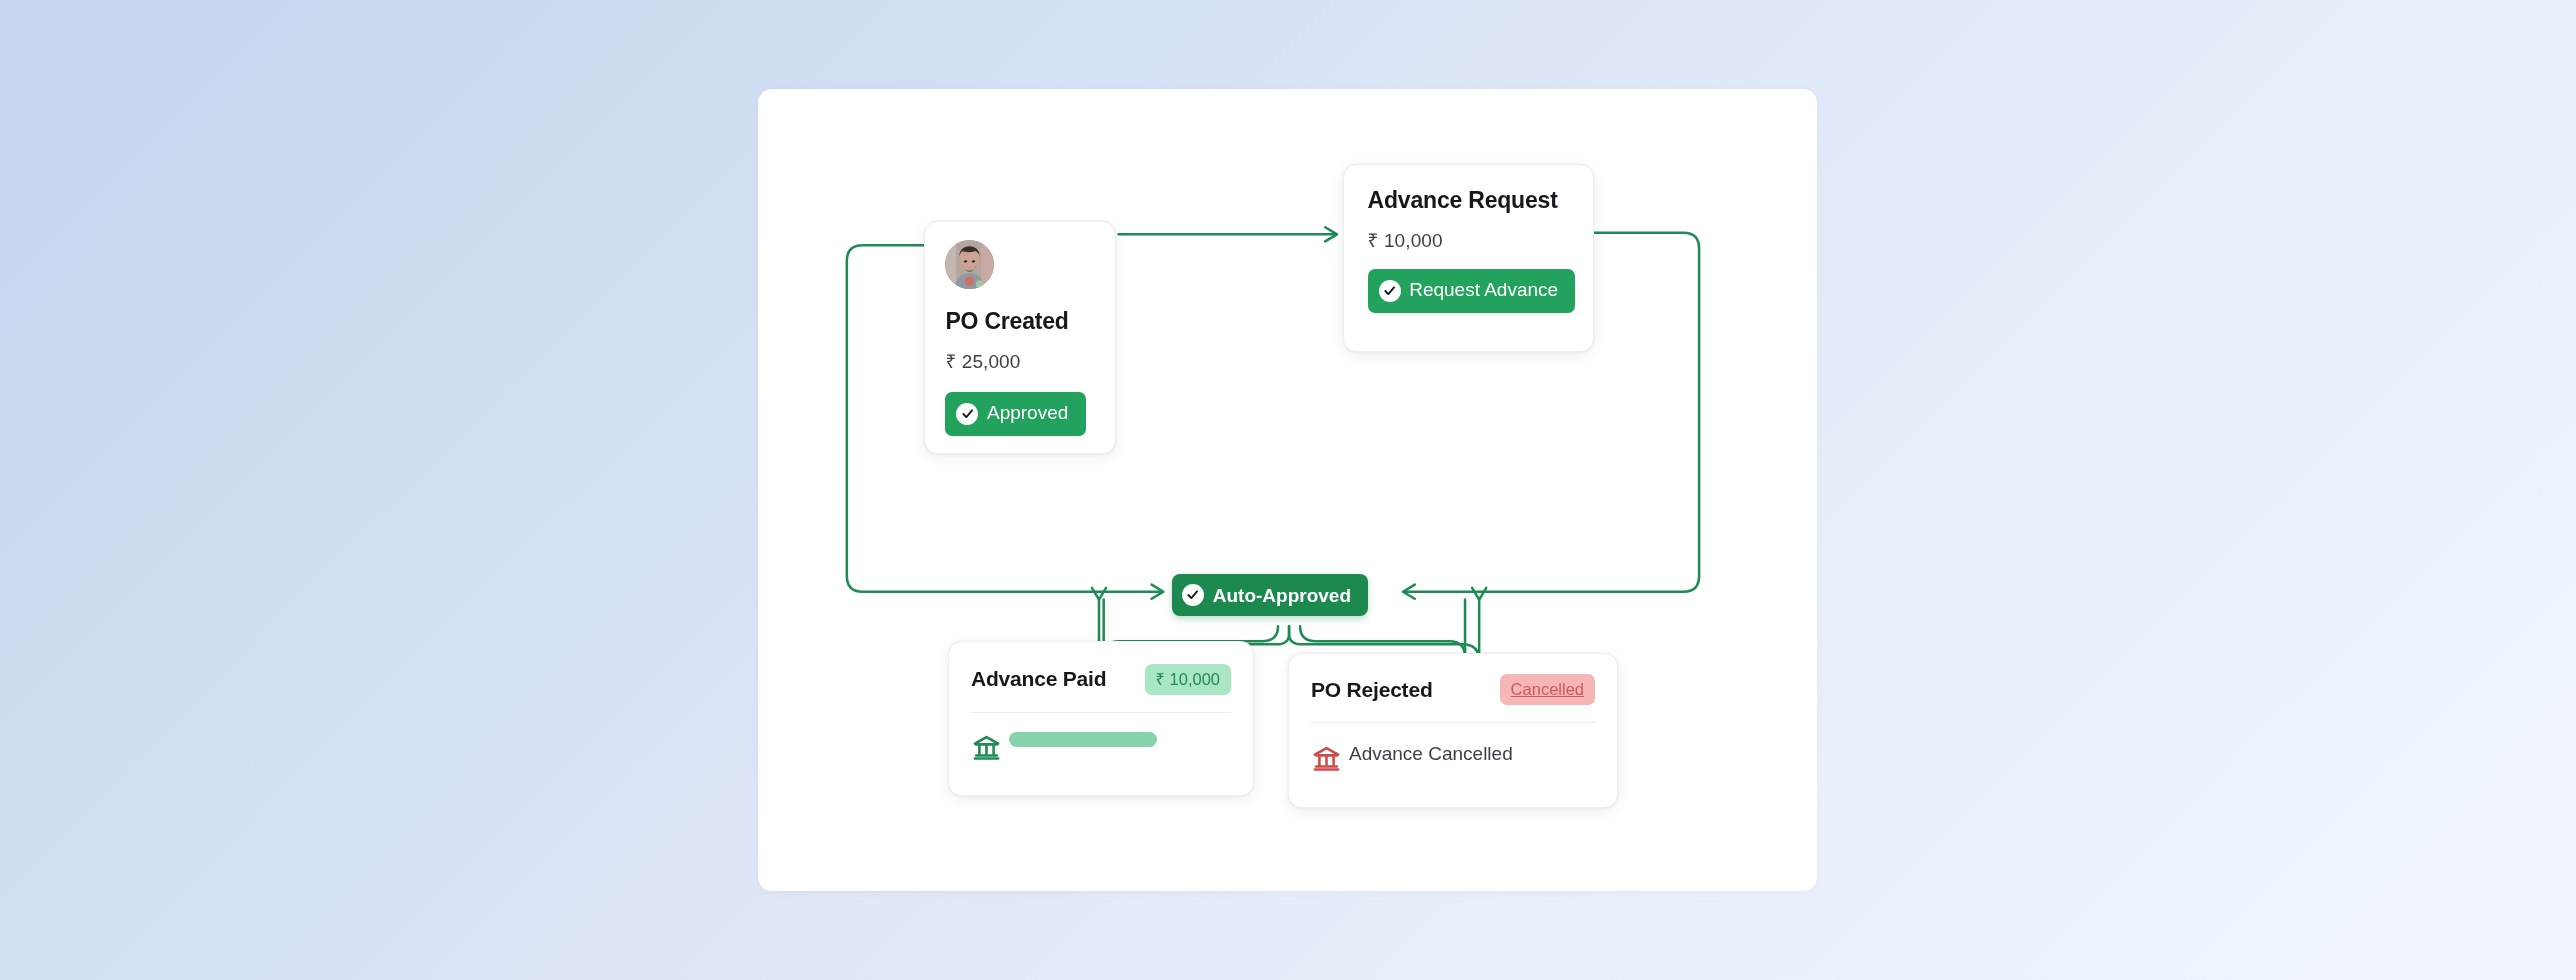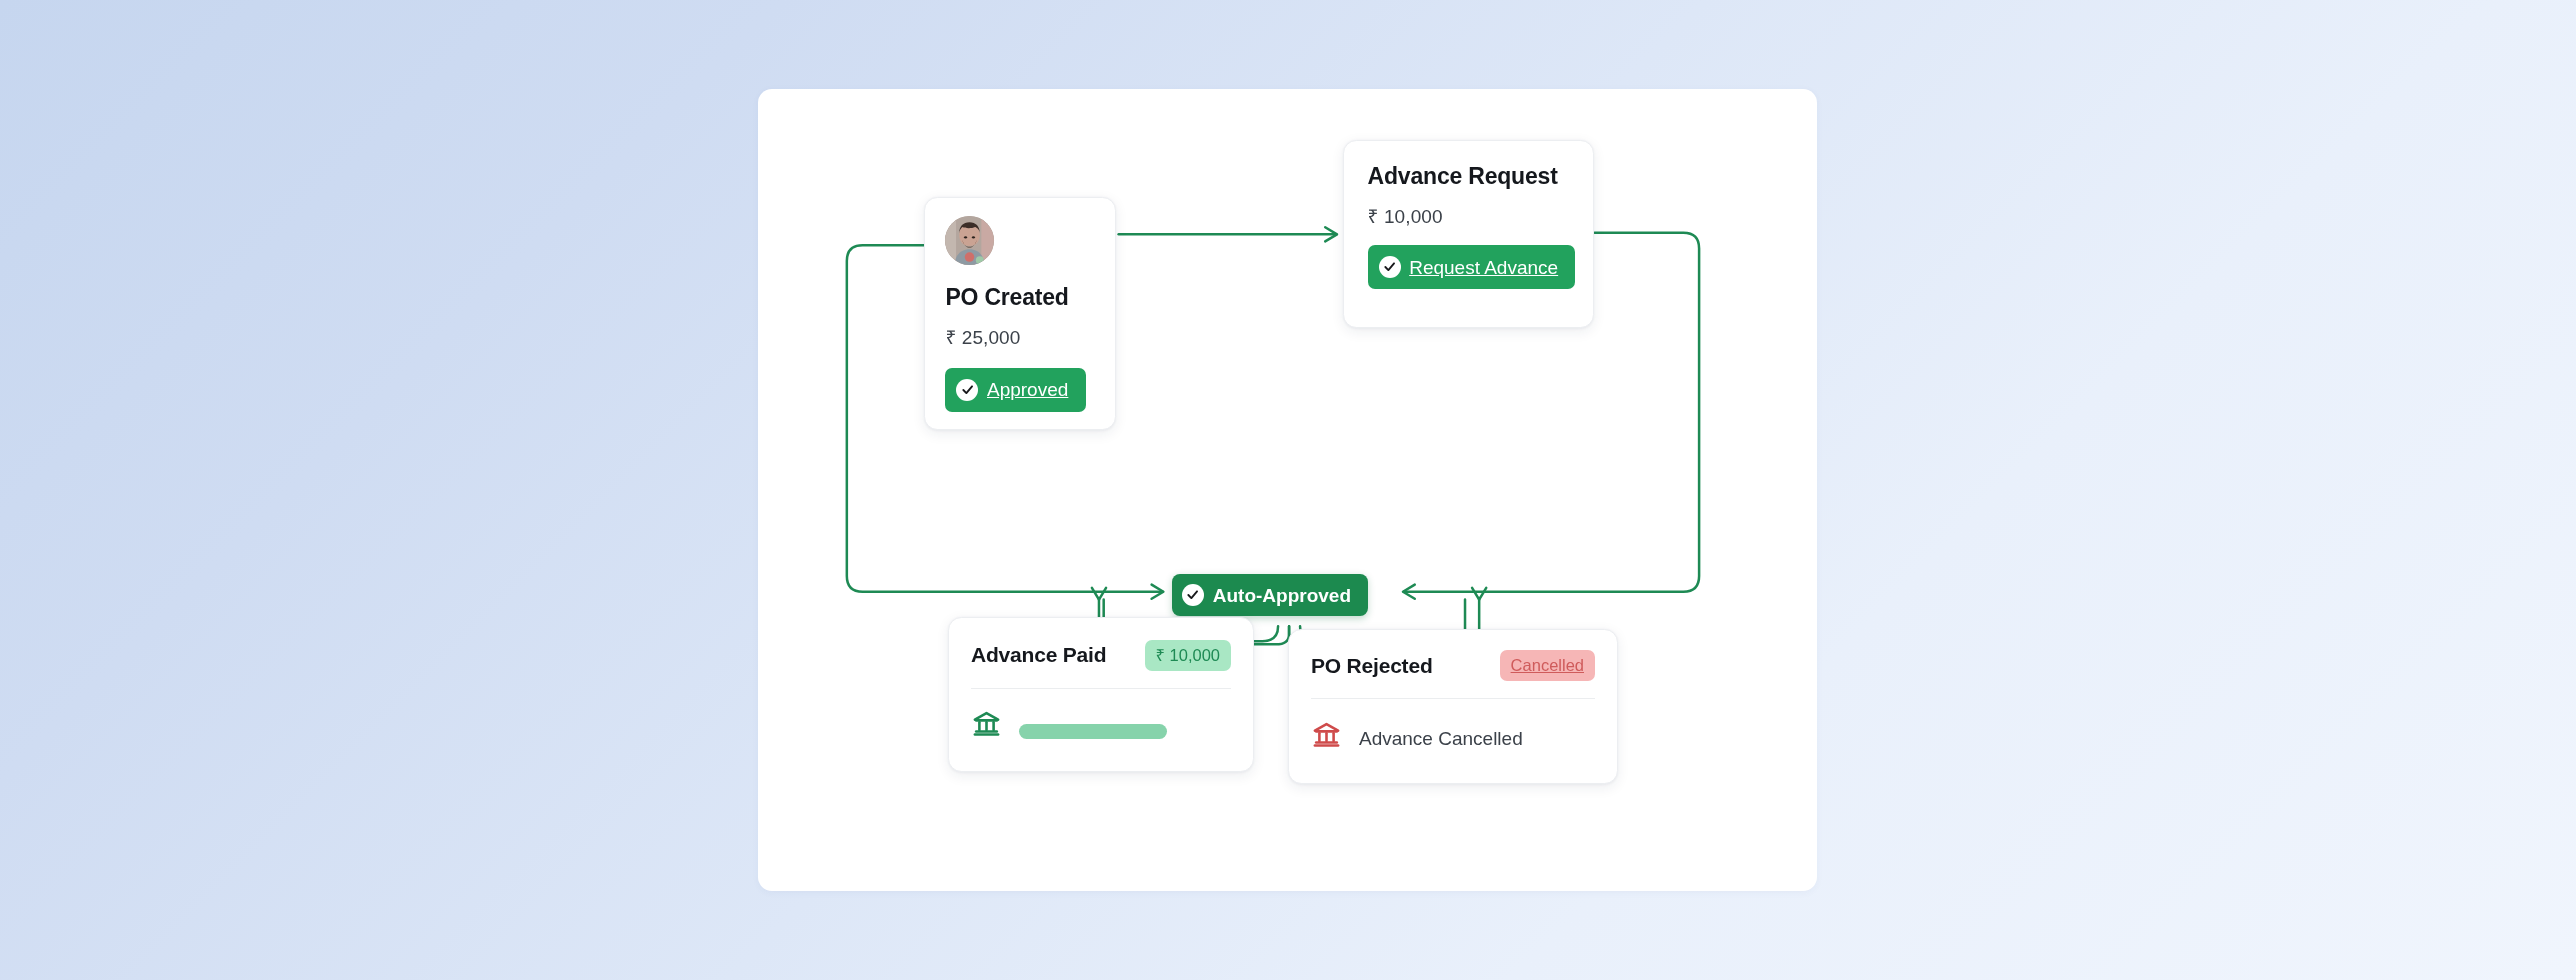--- a/index.html
+++ b/index.html
@@ -37,20 +37,21 @@
     pointer-events: none;
   }
 
   
   .card {
     position: absolute;
     background: #ffffff;
     border: 0.8px solid #eceef1;
     border-radius: 13.4px;
     box-shadow: 0 3.9px 12.6px rgba(25,40,70,0.075), 0 0.8px 2.4px rgba(25,40,70,0.05);
+    margin-top: 24px;
   }
 
   
   #po-created {
     left: 166px; top: 108px;
     width: 192px; height: 233px;
     padding: 18px 20.4px 20.4px 20.4px;
   }
   .avatar {
     width: 49px; height: 49px;
@@ -73,33 +74,31 @@
     font-size: 19px;
     color: #3b4149;
     margin-top: 13.4px;
     letter-spacing: 0.1px;
     white-space: nowrap;
   }
 
   
   .pill-btn {
     display: inline-flex;
-    align-items: center;
     gap: 8.6px;
     background: #22a25d;
     color: #ffffff;
     border: none;
     border-radius: 7px;
     font-family: "Liberation Sans", sans-serif;
     font-size: 19px;
     line-height: 1;
     padding: 11px 17.3px 11px 11px;
     white-space: nowrap;
     cursor: pointer;
-    text-decoration: underline;
   }
   .check-badge {
     width: 22px; height: 22px;
     border-radius: 50%;
     background: #ffffff;
     display: inline-flex;
     align-items: center;
     justify-content: center;
     flex: 0 0 auto;
   }
@@ -167,22 +166,22 @@
   .chip.red   { background: #f6b6b6; color: #cf5b5b; text-decoration: underline; }
 
   .divider {
     height: 0.8px;
     background: #ebedef;
     margin: 17.3px 0 0 0;
   }
 
   .card-body {
     display: flex;
-    align-items: flex-end;
-    gap: 17px;
+    align-items: flex-start;
+    gap: 7px;
     margin-top: 19.6px;
   }
   .bank-icon { width: 31px; height: 31px; flex: 0 0 auto; display: block; }
   .bank-icon.green svg { stroke: #1e8a54; }
   .bank-icon.red svg   { stroke: #cf4b4b; }
 
   .progress-bar {
     height: 15px;
     width: 148px;
     border-radius: 7.9px;

